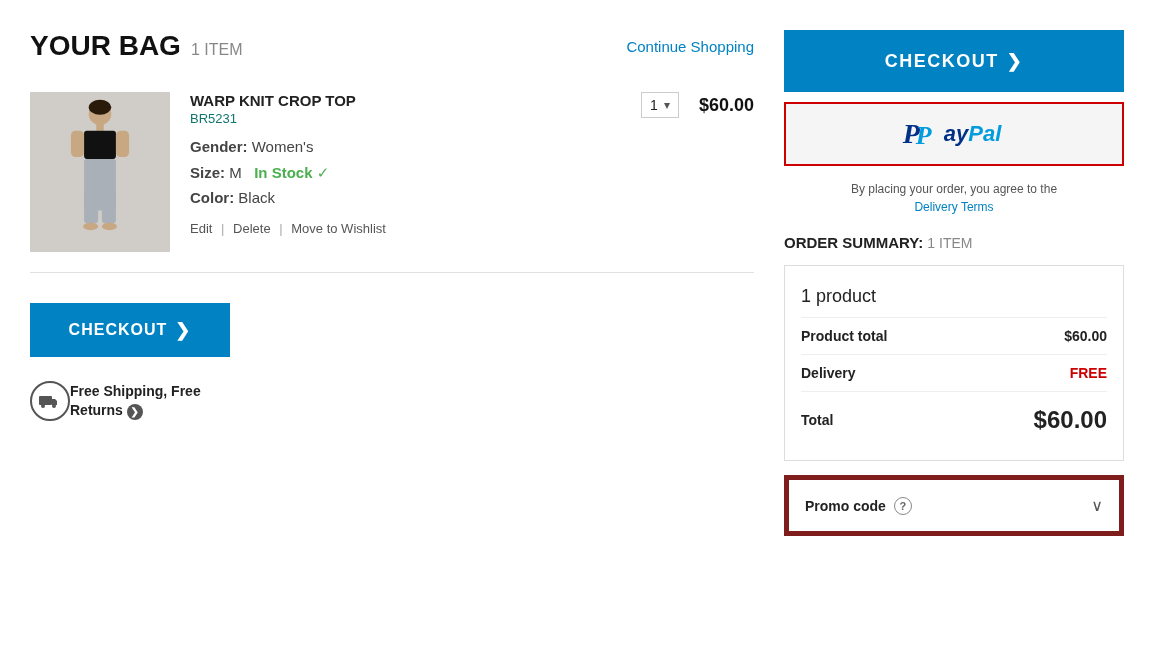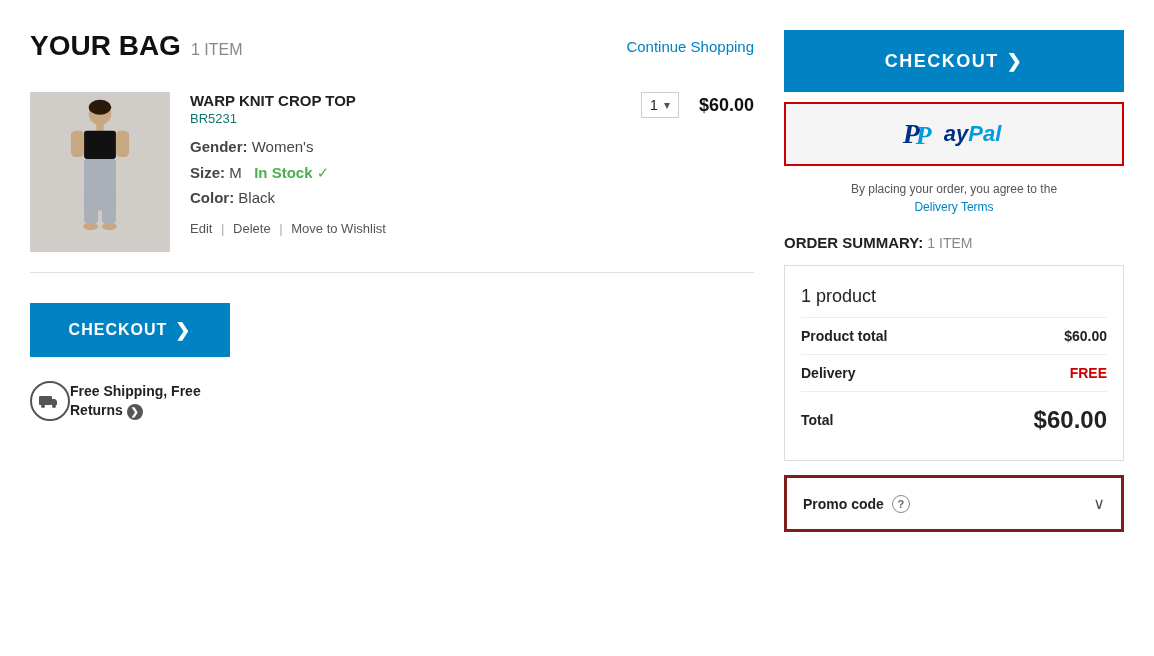--- a/index.html
+++ b/index.html
@@ -286,21 +286,21 @@
     }
     .summary-label { font-weight: 600; }
     .summary-value { font-weight: 600; }
     .summary-value.free { color: #cc0000; font-weight: 700; }
     .summary-value.total-value {
       font-size: 24px;
       font-weight: 900;
     }
 
     .promo-box {
-      border: 3px solid #7f1d1d;
+      border: 5px solid #7f1d1d;
       padding: 16px 16px;
       display: flex;
       align-items: flex-end;
       justify-content: space-between;
       cursor: pointer;
     }
     .promo-left {
       display: flex;
       align-items: center;
       gap: 8px;

